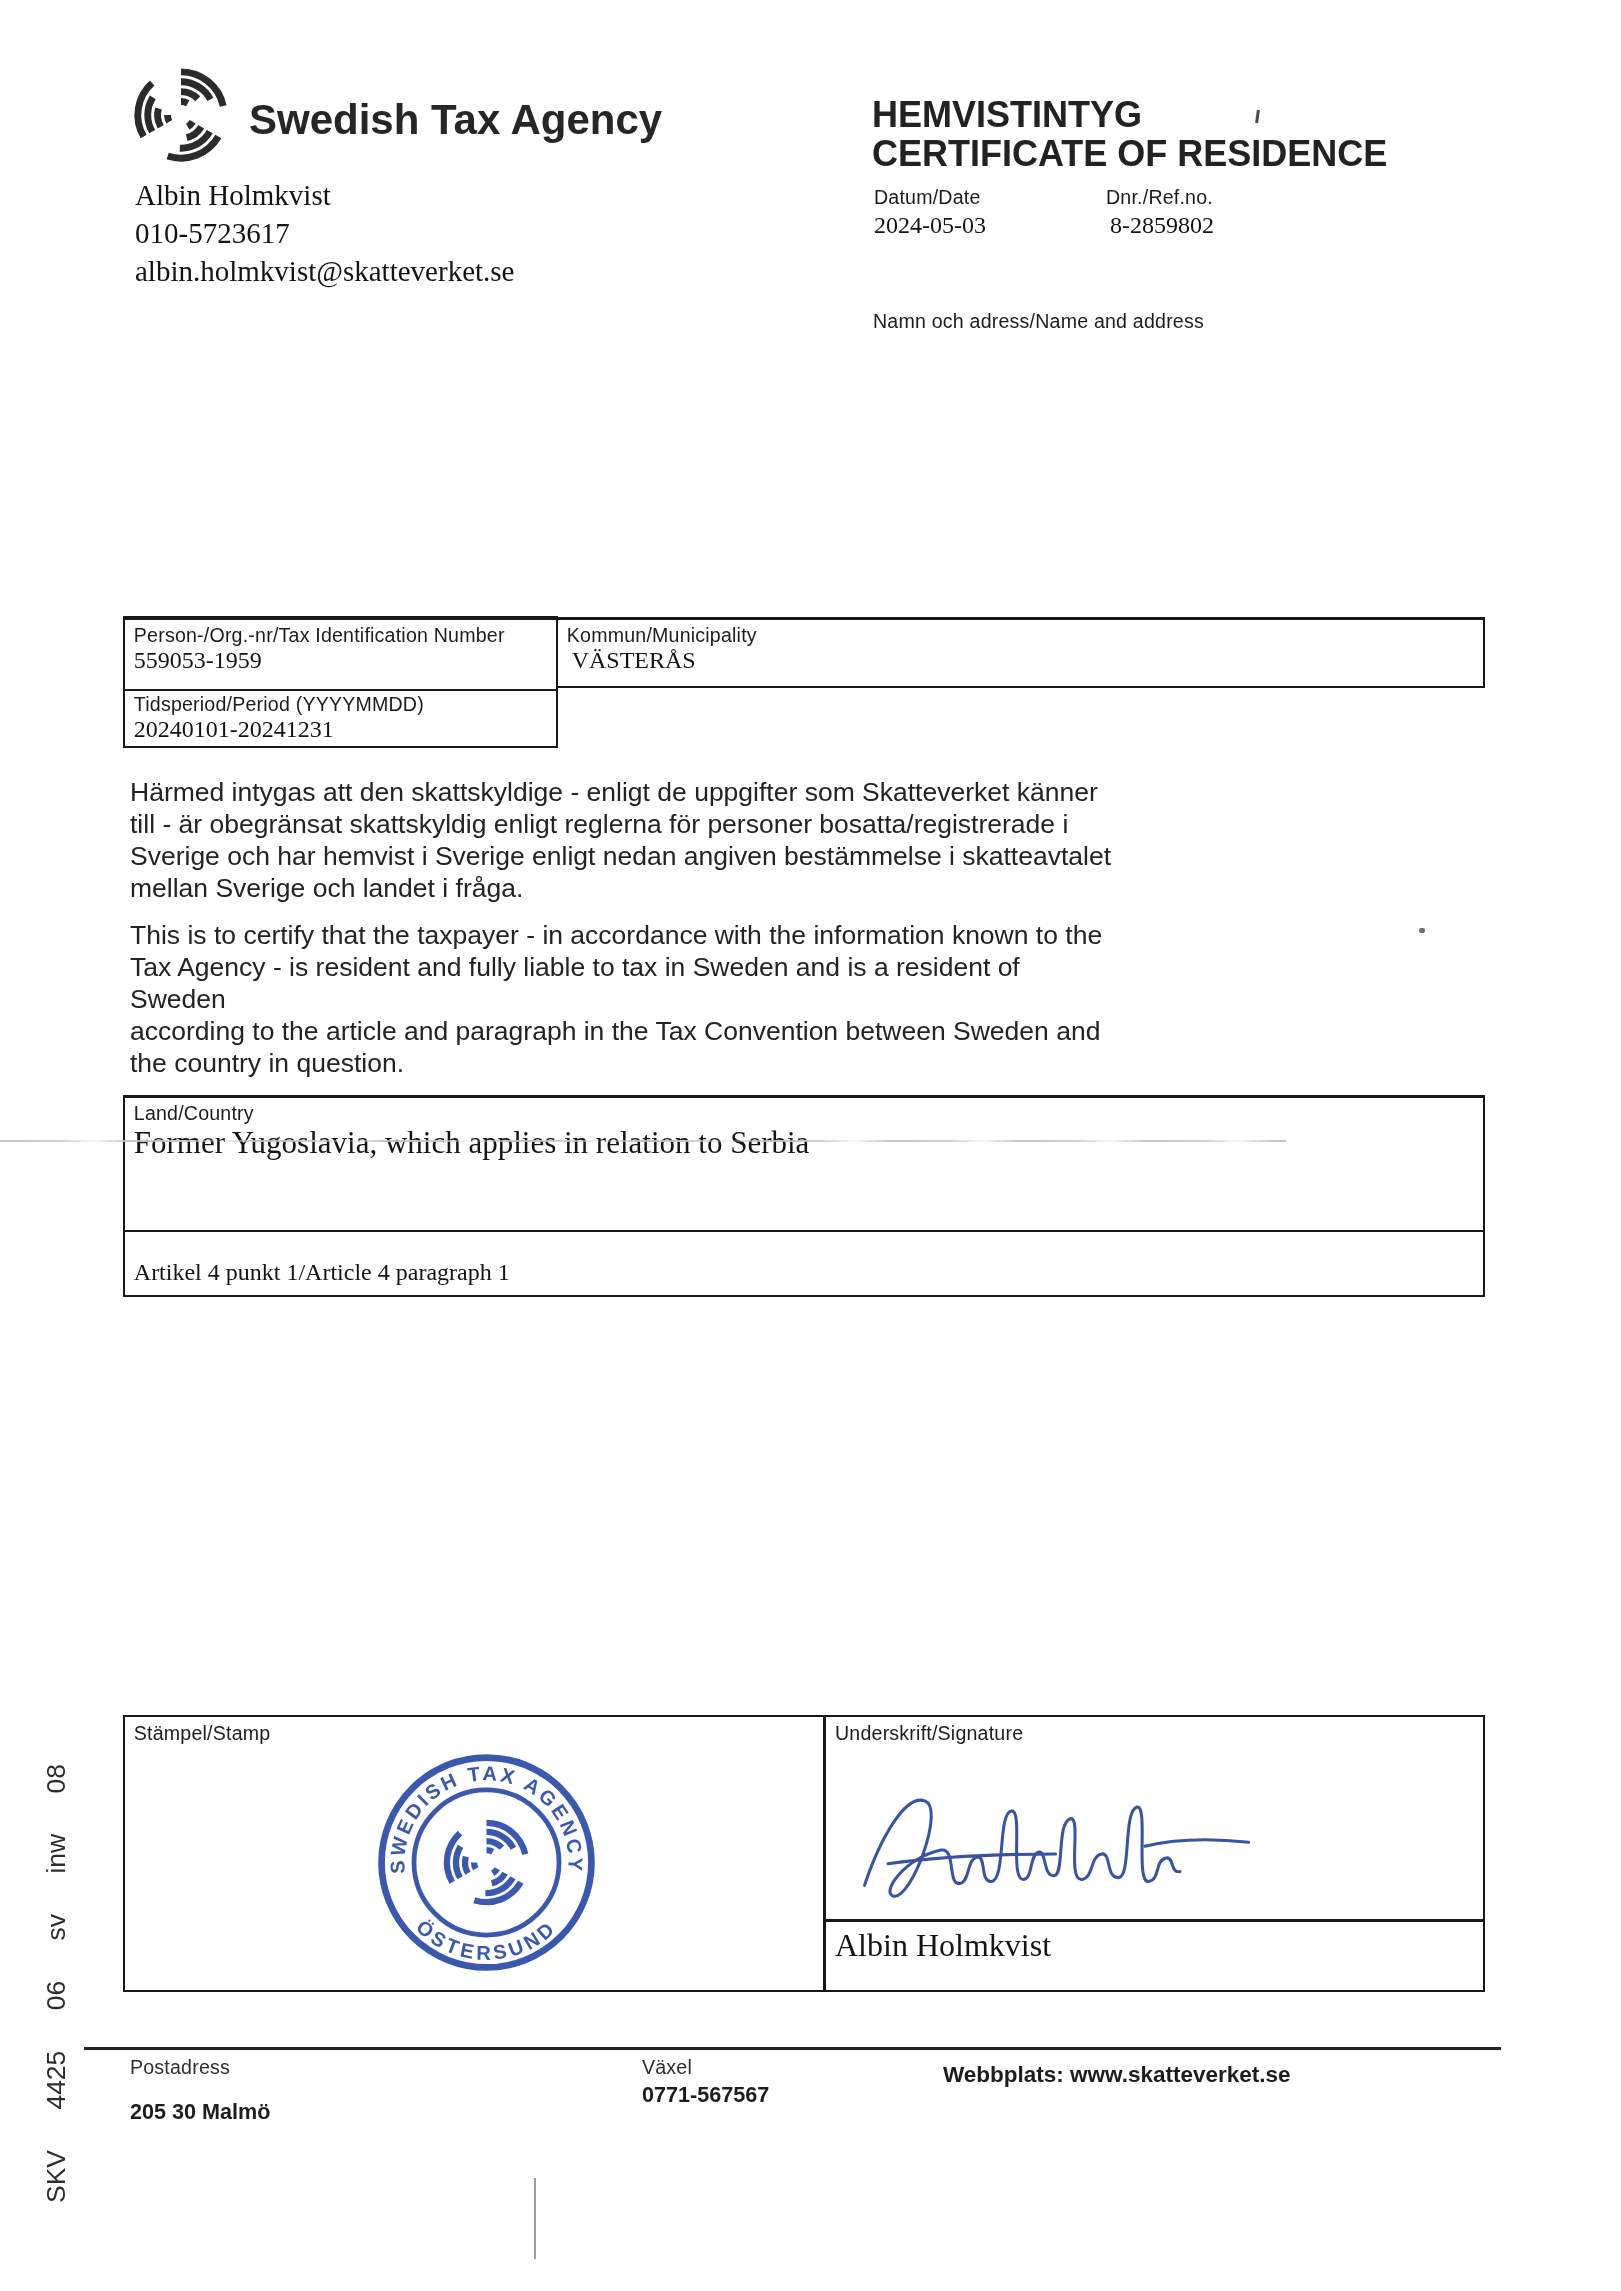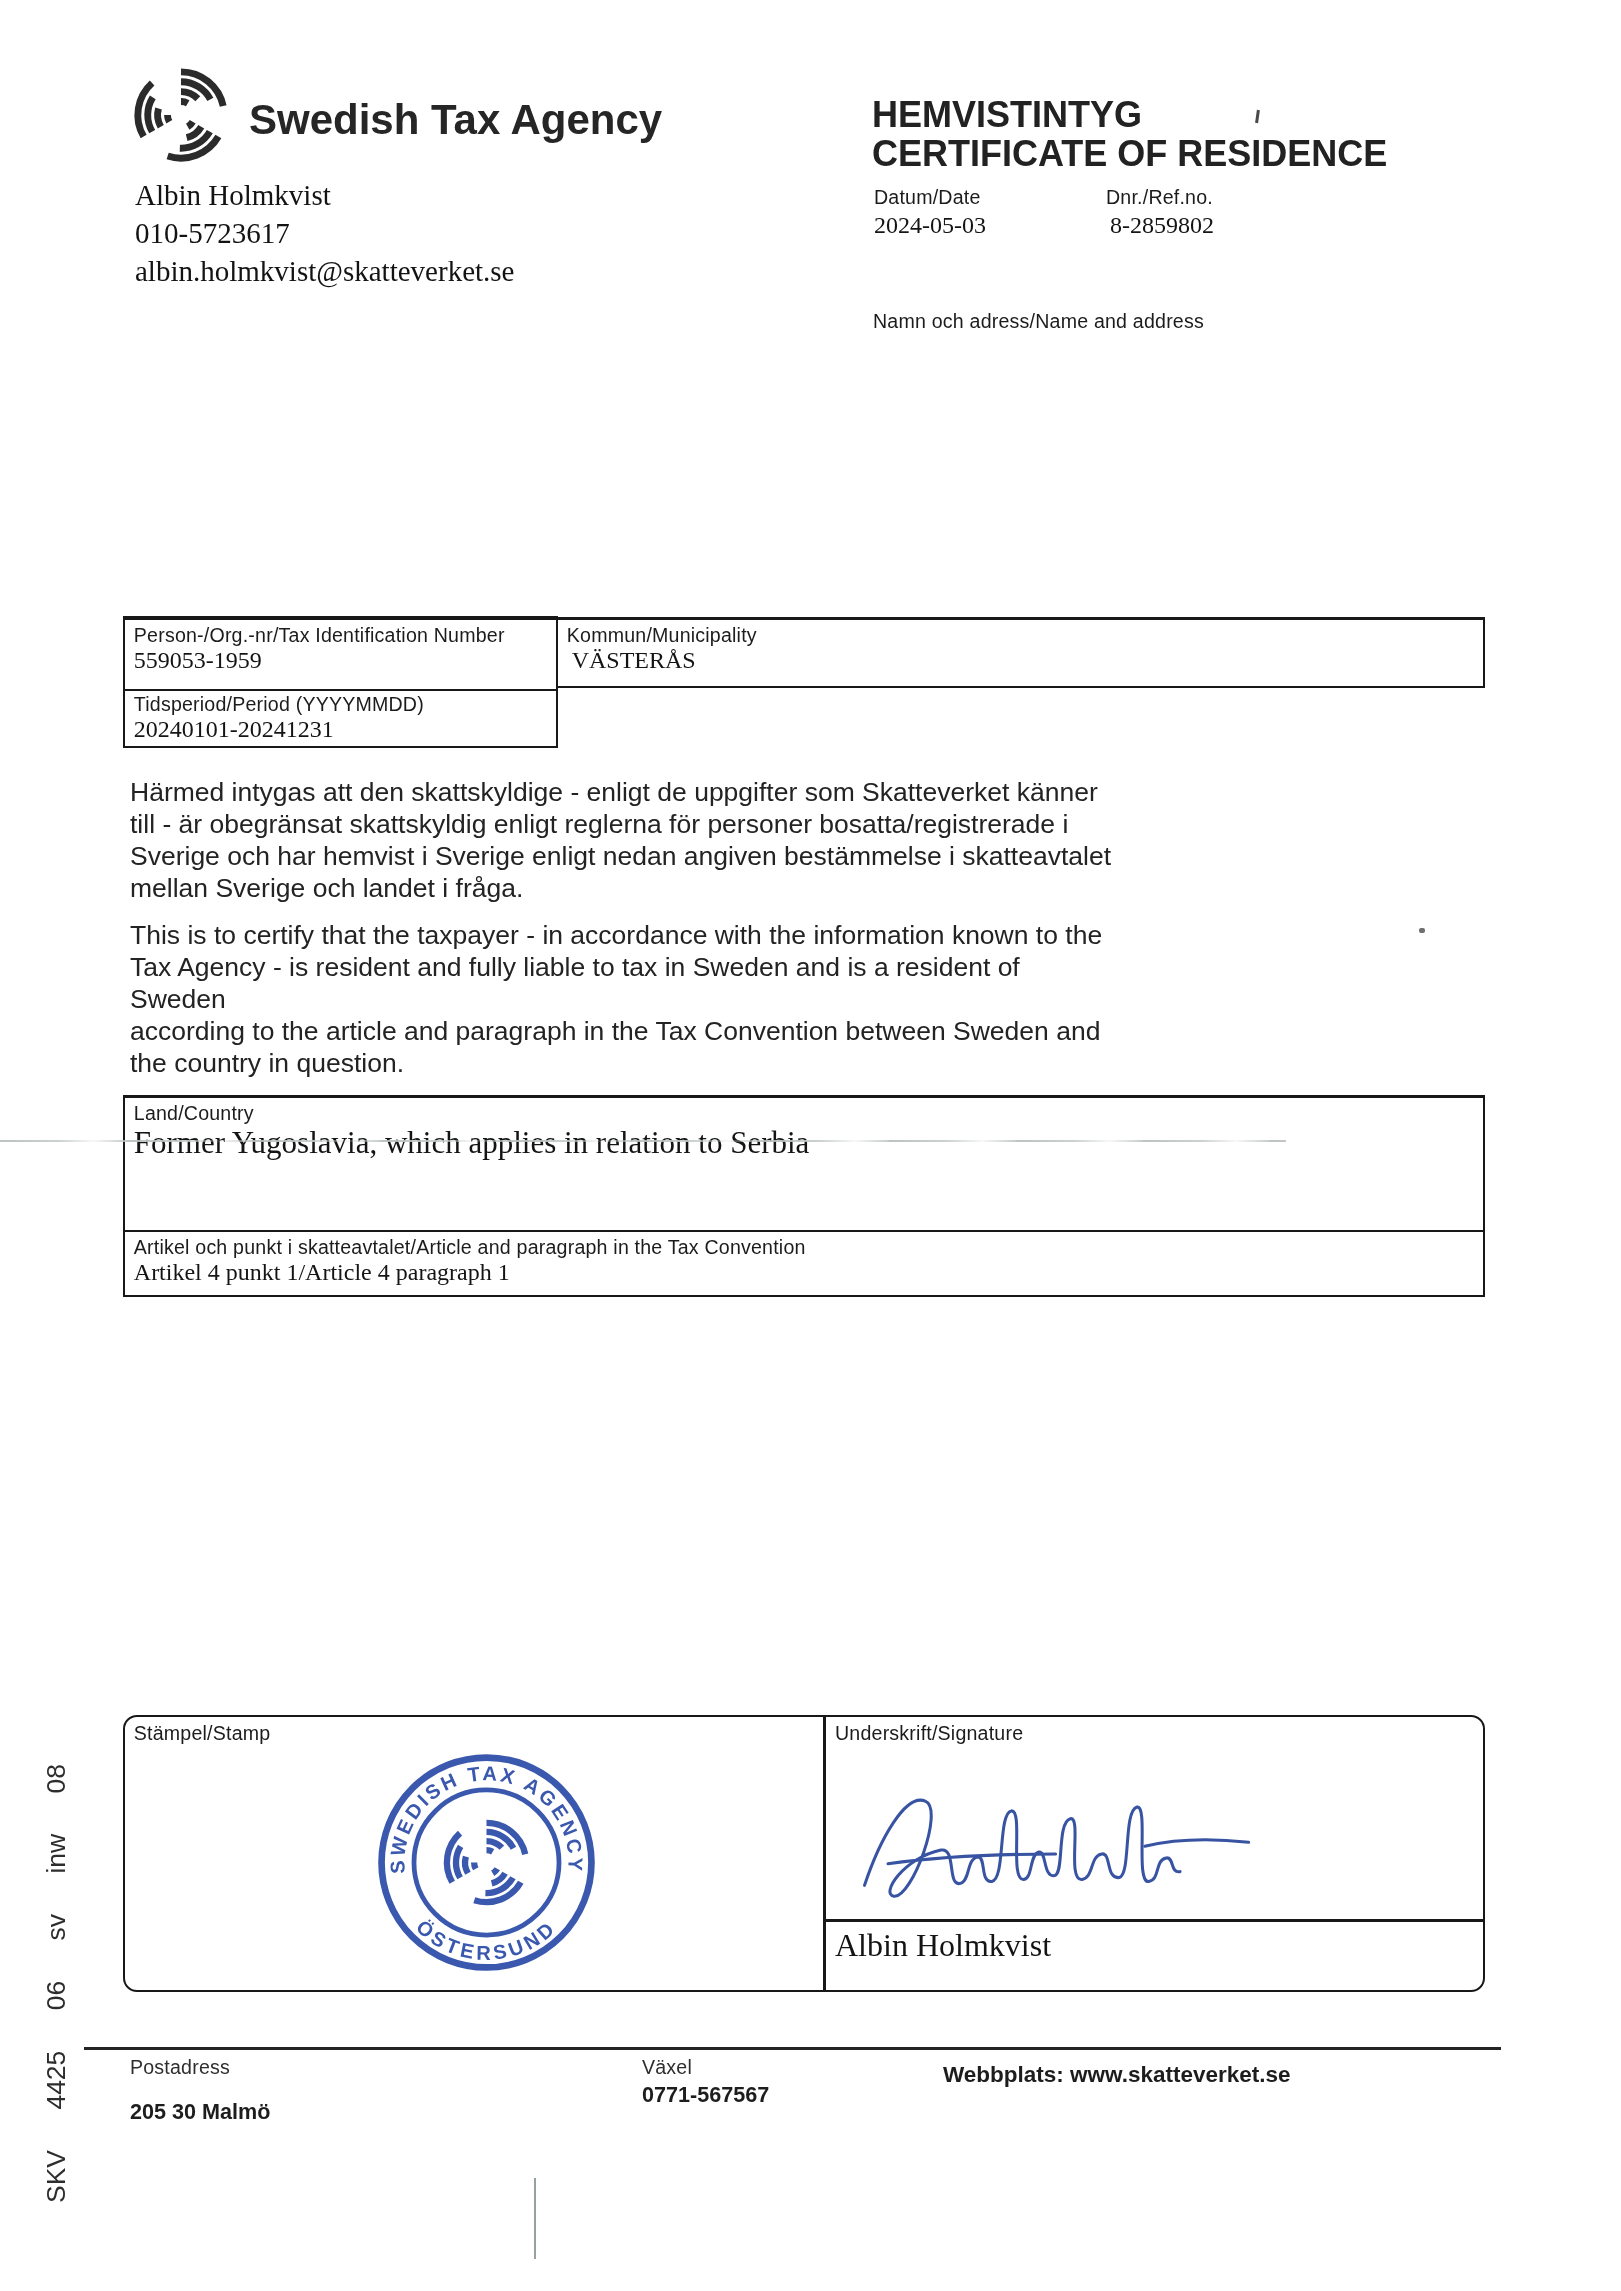--- a/index.html
+++ b/index.html
@@ -104,26 +104,25 @@
 according to the article and paragraph in the Tax Convention between Sweden and
 the country in question.</div>
 
   <div class="abs bordered" style="left:123px; top:1095px; width:1362px; height:137px; border-top-width:3.9px;">
     <div class="lbl cell-label">Land/Country</div>
     <div class="val cell-value" style="font-size:31px;">Former Yugoslavia, which applies in relation to Serbia</div>
   </div>
   <div class="scan-line"></div>
 
   <div class="abs bordered" style="left:123px; top:1232px; width:1362px; height:65px; border-top-width:0; border-bottom-width:2.9px;">
-    <div class="lbl cell-label">Artikel och punkt i skatteavtalet/Article and paragraph in the Tax Convention</div>
     <div class="val cell-value">Artikel 4 punkt 1/Article 4 paragraph 1</div>
   </div>
 
 
-  <div class="abs bordered" style="left:123px; top:1715px; width:1362px; height:277px; border-width:2.9px;border-radius:14px;">
+  <div class="abs bordered" style="left:123px; top:1715px; width:1362px; height:277px; border-width:2.9px;">
 
     <div class="abs" style="left:698px; top:0; width:2.9px; height:100%; background:#181818;"></div>
 
     <div class="lbl abs" style="left:8.8px; top:4.9px;">Stämpel/Stamp</div>
 
     <svg class="abs" style="left:247px; top:31px;" width="229" height="229" viewBox="0 0 240 240">
       <defs>
         <path id="arcTop" d="M 42.1,156.3 A 86,86 0 1 1 197.9,156.3" fill="none"></path>
         <path id="arcBottom" d="M 41.9,185.6 A 102,102 0 0 0 198.1,185.6" fill="none"></path>
       </defs>

